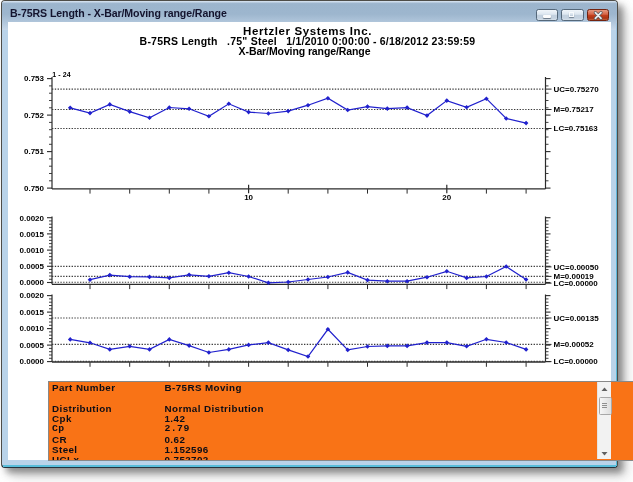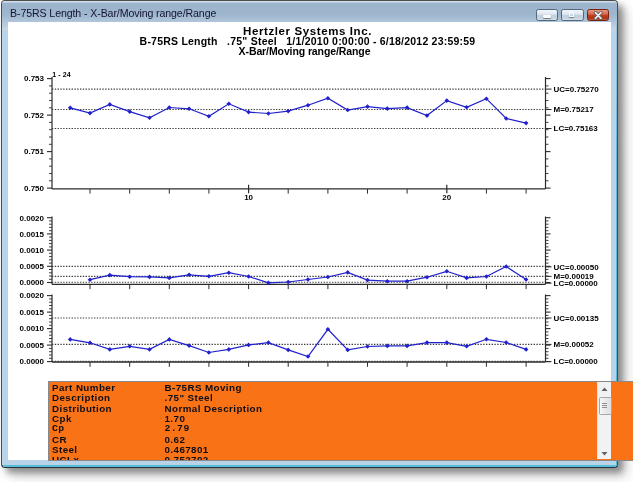--- a/index.html
+++ b/index.html
@@ -1,20 +1,20 @@
 <!DOCTYPE html>
 <html><head>
 <meta charset="utf-8">
 <style>
   html,body{margin:0;padding:0;}
   body{width:633px;height:482px;background:#ffffff;font-family:"Liberation Sans",sans-serif;position:relative;overflow:hidden;}
   .win{position:absolute;left:1px;top:0px;width:615px;height:465px;border:1px solid #4e4d48;border-bottom:2px solid #27323c;border-radius:4px;
        background:#b9d3e9;box-shadow:5px 5px 7px rgba(75,75,75,0.6), 10px 10px 13px rgba(150,150,150,0.28);}
   .titlebar{position:absolute;left:0;top:0;right:0;height:29px;border-radius:3px 3px 0 0;
-       background:linear-gradient(to bottom,#dce8f4 0%,#9cb5cd 9%,#9db6ce 45%,#b2c7dc 75%,#c6d7e9 100%);}
+       background:linear-gradient(to bottom,#dce8f4 0%,#9cb5cd 9%,#9db6ce 45%,#b2c7dc 75%,#c6d7e9 100%);font-weight:bold;}
   .title{position:absolute;left:8px;top:5.6px;font-size:10.6px;color:#14142e;letter-spacing:-0.1px;white-space:nowrap;}
   .btn{position:absolute;top:7.5px;height:12.5px;border:1px solid #55687a;border-radius:2.5px;box-sizing:border-box;}
   .btn.min{left:533.5px;width:22.5px;background:linear-gradient(to bottom,#f0f5fa 0%,#dde7f0 42%,#c3d1df 54%,#c4d2e0 82%,#d8e2eb 100%);}
   .btn.max{left:559px;width:22.5px;background:linear-gradient(to bottom,#f0f5fa 0%,#dde7f0 42%,#c3d1df 54%,#c4d2e0 82%,#d8e2eb 100%);}
   .btn.close{left:584.5px;width:22.5px;border-color:#73230f;background:linear-gradient(to bottom,#e59981 0%,#d7674a 42%,#c13f1e 54%,#ab3313 82%,#c2603c 100%);}
   .minbar{position:absolute;left:6px;top:5.5px;width:8.5px;height:2.6px;background:#fbfcfd;border-radius:1px;box-shadow:0 1px 1px rgba(80,95,110,.8);}
   .maxbox{position:absolute;left:7.2px;top:2.9px;width:2.6px;height:2.3px;border:1.9px solid #f7fafc;border-radius:0.5px;box-shadow:0 1px 1px rgba(80,95,110,.7);}
   .cyanline{position:absolute;left:1px;right:1px;bottom:-0.5px;height:1.6px;background:#58bdd9;}
   .cyanright{position:absolute;right:-0.4px;top:22px;bottom:0;width:1.5px;background:linear-gradient(to bottom,#9fc5e2 0%,#62b6da 30%,#55bcd9 100%);}
   .content{position:absolute;left:7px;top:21.5px;width:603px;height:438.5px;background:#ffffff;}
@@ -268,43 +268,39 @@
 <line x1="545.5" y1="361.6" x2="551.5" y2="361.6" stroke="#2b2b2b" stroke-width="1.0"></line>
 <text x="553.5" y="364.4" font-size="8" font-weight="bold" fill="#000000" text-anchor="start">LC=0.00000</text>
 <polyline points="70.2,339.4 90,342.8 109.8,349.4 129.7,346.3 149.5,349.4 169.3,339.4 189.1,345.6 208.9,352.5 228.8,349.4 248.6,344.9 268.4,342.6 288.2,349.9 308,356.5 327.9,329.3 347.7,349.9 367.5,346.5 387.3,345.9 407.1,345.9 427,342.6 446.8,342.6 466.6,346.3 486.4,339.3 506.2,342.5 526.1,349.4" fill="none" stroke="#2121cd" stroke-width="1.2"></polyline>
 <path d="M67.9 339.4L70.2 337.1L72.5 339.4L70.2 341.7Z M87.7 342.8L90 340.5L92.3 342.8L90 345.1Z M107.5 349.4L109.8 347.1L112.1 349.4L109.8 351.7Z M127.4 346.3L129.7 344L132 346.3L129.7 348.6Z M147.2 349.4L149.5 347.1L151.8 349.4L149.5 351.7Z M167 339.4L169.3 337.1L171.6 339.4L169.3 341.7Z M186.8 345.6L189.1 343.3L191.4 345.6L189.1 347.9Z M206.6 352.5L208.9 350.2L211.2 352.5L208.9 354.8Z M226.5 349.4L228.8 347.1L231.1 349.4L228.8 351.7Z M246.3 344.9L248.6 342.6L250.9 344.9L248.6 347.2Z M266.1 342.6L268.4 340.3L270.7 342.6L268.4 344.9Z M285.9 349.9L288.2 347.6L290.5 349.9L288.2 352.2Z M305.7 356.5L308 354.2L310.3 356.5L308 358.8Z M325.6 329.3L327.9 327L330.2 329.3L327.9 331.6Z M345.4 349.9L347.7 347.6L350 349.9L347.7 352.2Z M365.2 346.5L367.5 344.2L369.8 346.5L367.5 348.8Z M385 345.9L387.3 343.6L389.6 345.9L387.3 348.2Z M404.8 345.9L407.1 343.6L409.4 345.9L407.1 348.2Z M424.7 342.6L427 340.3L429.3 342.6L427 344.9Z M444.5 342.6L446.8 340.3L449.1 342.6L446.8 344.9Z M464.3 346.3L466.6 344L468.9 346.3L466.6 348.6Z M484.1 339.3L486.4 337L488.7 339.3L486.4 341.6Z M503.9 342.5L506.2 340.2L508.5 342.5L506.2 344.8Z M523.8 349.4L526.1 347.1L528.4 349.4L526.1 351.7Z" fill="#2121cd"></path>
 </svg>
 <div class="panel">
 <div class="trow" style="top:0.0px;">
       <span class="c1">Part Number</span>
       <span class="c2">B-75RS Moving</span>
     </div>
-<div class="trow" style="top:10.3px;">
-      <span class="c1">Description</span>
-      <span class="c2">.75" Steel</span>
-    </div>
 <div class="trow" style="top:20.6px;text-align:right;">
       <span class="c1">Distribution</span>
-      <span class="c2">Normal Description</span>
+      <span class="c2">Normal Distribution</span>
     </div>
 <div class="trow" style="top:30.9px;text-align:right;">
       <span class="c1">Cpk</span>
-      <span class="c2">1.70</span>
+      <span class="c2">1.42</span>
     </div>
 <div class="trow" style="top:41.2px;font-family:Liberation Mono, monospace;">
       <span class="c1">Cp</span>
       <span class="c2">2.79</span>
     </div>
 <div class="trow" style="top:51.6px;">
       <span class="c1">CR</span>
       <span class="c2">0.62</span>
     </div>
 <div class="trow" style="top:61.9px;">
       <span class="c1">Steel</span>
-      <span class="c2">0.467801</span>
+      <span class="c2">1.152596</span>
     </div>
 <div class="trow" style="top:72.2px;">
       <span class="c1">UCLx</span>
       <span class="c2">0.752702</span>
     </div>
 </div>
 <div class="sb">
   <div class="sbbtn" style="top:0;"><svg width="13" height="13">
         <path d="M3.5 8 L6.5 4.5 L9.5 8 Z" fill="#606060"></path>
       </svg></div>

